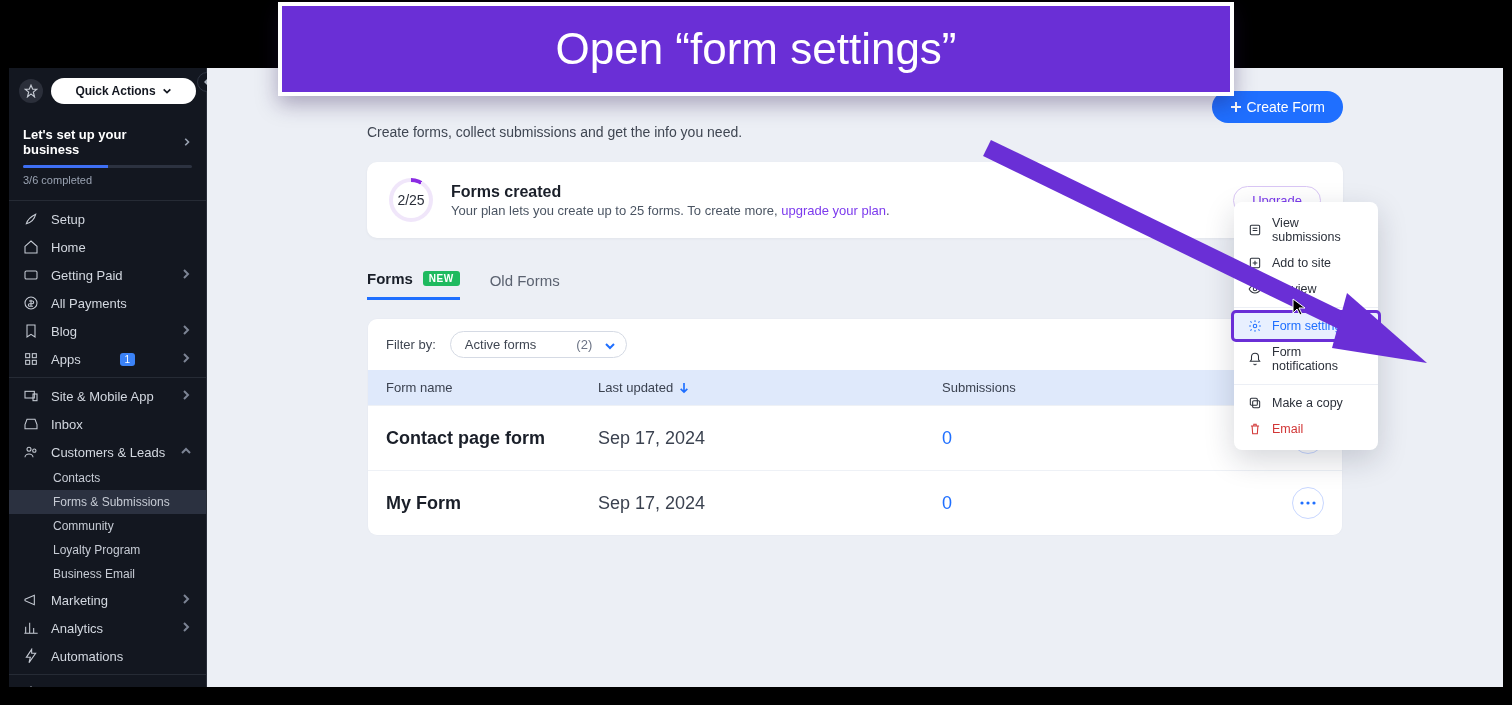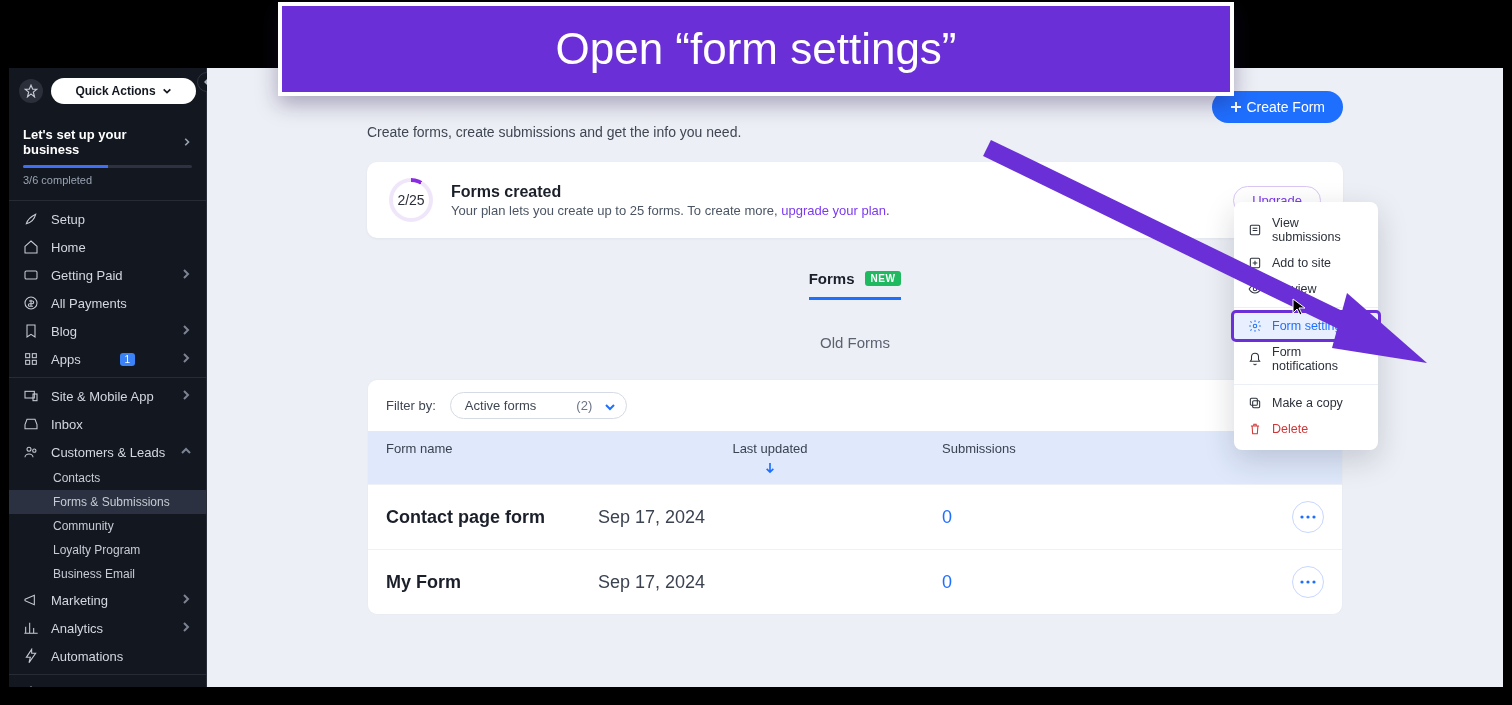--- a/index.html
+++ b/index.html
@@ -52,34 +52,34 @@
 }
 .ring { width:44px; height:44px; border-radius:50%; background:conic-gradient(#8a2be2 0 30deg,#f0e6fa 30deg 360deg);
   display:flex; align-items:center; justify-content:center; position:relative; }
 .ring::after{ content:""; position:absolute; inset:4px; background:#fff; border-radius:50%; }
 .ring span { position:relative; font-size:14px; font-weight:500; color:#2a2f3a; z-index:1; }
 .plan-text h3 { font-size:16px; color:#1a1f29; font-weight:700; margin-bottom:2px; }
 .plan-text p { font-size:13px; color:#4b5563; }
 .plan-text a { color:#7c3aed; text-decoration:none; }
 .upgrade-btn { margin-left:auto; border:1px solid #d9c6f5; color:#7c3aed; background:#fff; border-radius:18px; padding:6px 18px; font-size:13px; cursor:pointer; }
 
-.tabs { margin:28px 160px 0; display:flex; gap:30px; align-items:center;flex-direction:column; }
+.tabs { margin:28px 160px 0; display:flex; gap:30px; align-items:center; }
 .tab { font-size:15px; color:#5b6270; padding:4px 0 10px; cursor:pointer; display:flex; gap:10px; align-items:center; }
 .tab.active { color:#1a1f29; font-weight:600; border-bottom:3px solid #1f6fff; }
 .new-badge { background:#1fba5f; color:#fff; font-size:10px; font-weight:700; letter-spacing:.5px; padding:2px 6px; border-radius:3px; }
 
 .filter-row { margin:18px 0 0 160px; width:976px; background:#fff; border:1px solid #e9ecf3; border-bottom:none; border-radius:10px 10px 0 0; padding:12px 18px; display:flex; gap:14px; align-items:center; font-size:13px; color:#3f4652; }
 .filter-sel { border:1px solid #d5dae4; border-radius:18px; padding:5px 34px 5px 14px; position:relative; font-size:13px; color:#3f4652; cursor:pointer; display:flex; gap:40px; }
 .filter-sel .cnt { color:#6b7385; }
 .filter-sel svg { position:absolute; right:10px; top:8px; width:12px; height:12px; stroke:#1f6fff; stroke-width:2; fill:none; }
 
 .table { margin-left:160px; width:976px; background:#fff; border:1px solid #e9ecf3; border-top:none; border-radius:0 0 10px 10px; }
 .thead { display:flex; background:#dfe9fb; font-size:13px; color:#3b4250; padding:10px 18px; }
 .th-name { width:212px; }
-.th-updated { width:344px; display:flex; gap:6px; align-items:center;flex-direction:column; }
+.th-updated { width:344px; display:flex; gap:6px; align-items:center; }
 .th-updated svg { width:10px; height:12px; stroke:#1f6fff; stroke-width:2; fill:none; }
 .th-sub { flex:1; }
 .trow { display:flex; padding:16px 18px; font-size:18px; align-items:center; border-top:1px solid #eef1f6; }
 .trow .tname { width:212px; color:#1a1f29; font-weight:600; }
 .trow .tdate { width:344px; color:#3b4250; }
 .trow .tsub { flex:1; color:#1f6fff; }
 .row-more { width:32px; height:32px; border-radius:50%; border:1px solid #c8d7ff; display:flex; align-items:center; justify-content:center; cursor:pointer; }
 .row-more svg { width:16px; height:4px; fill:#1f6fff; }
 
 .menu {
@@ -281,21 +281,21 @@
       </svg>
     </div>
 
 <div class="content">
   <button class="create-btn">
     <svg width="12" height="12" viewBox="0 0 12 12" style="stroke:#fff;stroke-width:2">
           <path d="M6 1v10M1 6h10"></path>
         </svg>
     <span>Create Form</span>
   </button>
-  <div class="page-sub">Create forms, create submissions and get the info you need.</div>
+  <div class="page-sub">Create forms, collect submissions and get the info you need.</div>
 
   <div class="plan-card">
     <div class="ring">
           <span>2/25</span>
         </div>
     <div class="plan-text">
       <h3>Forms created</h3>
       <p><span>Your plan lets you create up to 25 forms. To create more, </span><a href="#">upgrade your plan</a><span>.</span></p>
     </div>
     <button class="upgrade-btn">Upgrade</button>
@@ -399,21 +399,21 @@
           <svg viewBox="0 0 24 24">
             <rect x="8" y="8" width="12" height="12" rx="2"></rect>
             <rect x="4" y="4" width="12" height="12" rx="2"></rect>
           </svg>
           <span>Make a copy</span>
         </div>
     <div class="menu-item danger">
           <svg viewBox="0 0 24 24">
             <path d="M5 7h14M10 7V4h4v3M7 7l1 13h8l1-13"></path>
           </svg>
-          <span>Delete</span>
+          <span>Email</span>
         </div>
   </div>
 
   <div class="cursor"><svg viewBox="0 0 14 18">
           <path d="M1 1l0 14 4-4 3 6 2-1-3-6 6 0z" fill="#000" stroke="#fff" stroke-width="1"></path>
         </svg></div>
 
   <div class="arrow">
     <svg viewBox="0 0 510 280">
       <defs></defs>

